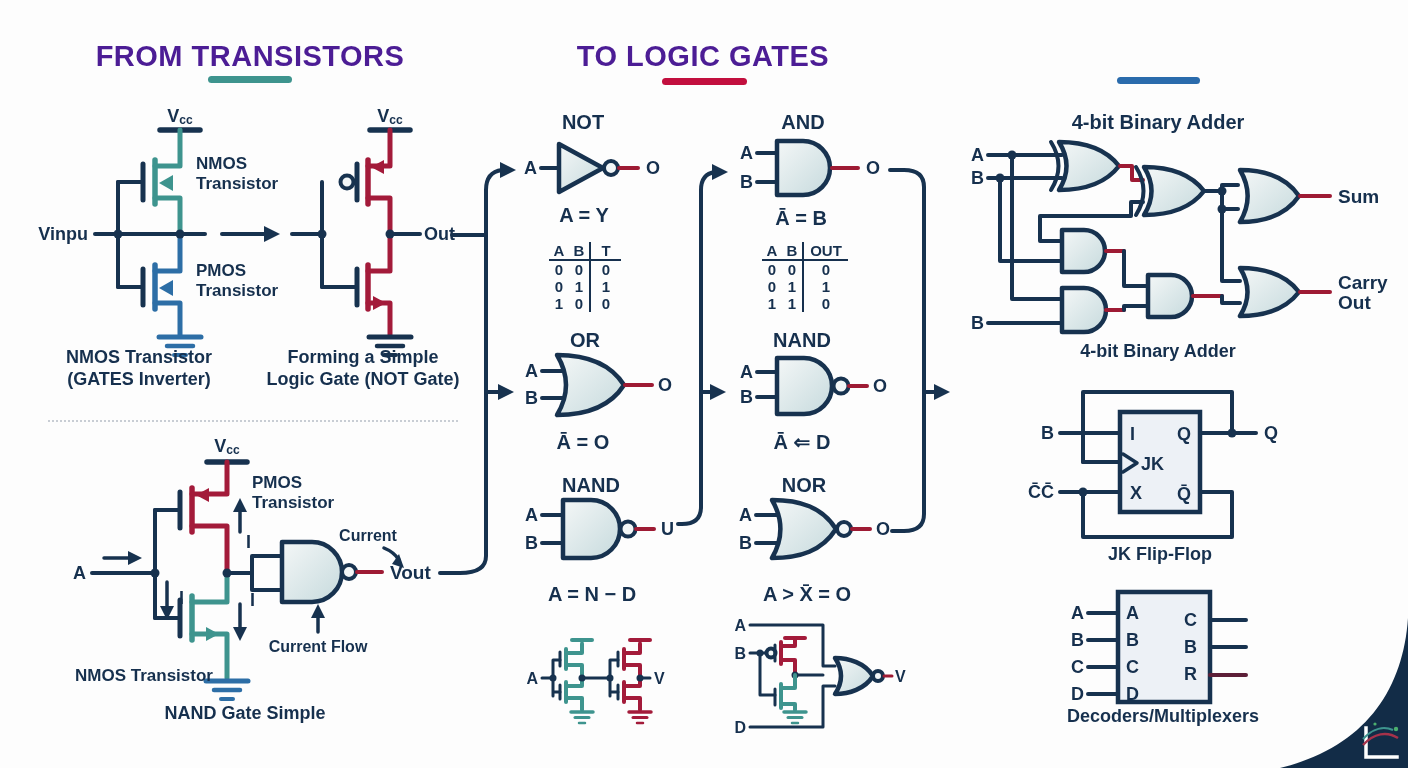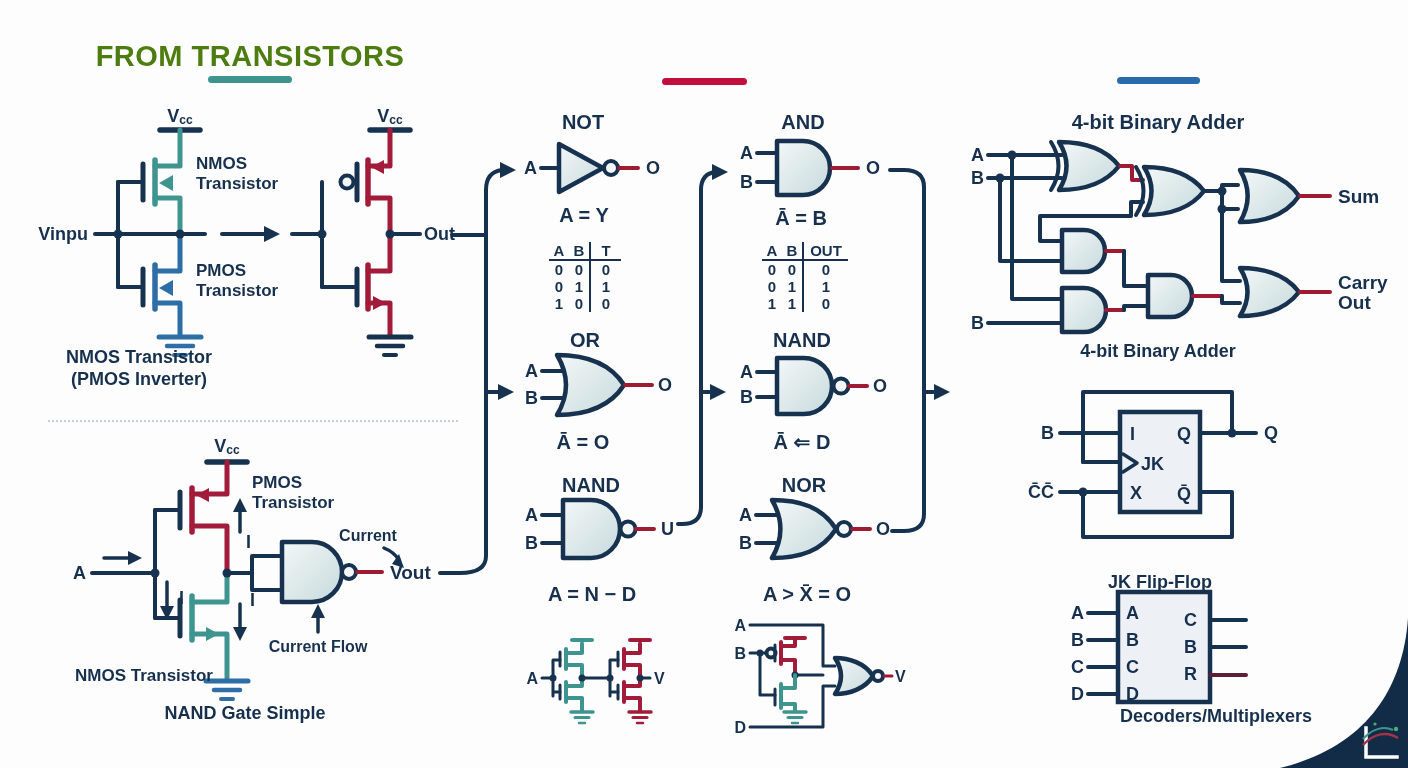--- a/index.html
+++ b/index.html
@@ -1,19 +1,19 @@
 <!DOCTYPE html>
 <html><head>
 <meta charset="utf-8">
 <style>
   html,body{margin:0;padding:0;background:#fff;}
   #stage{position:relative;width:1408px;height:768px;background:#fdfdfd;overflow:hidden;
          font-family:"Liberation Sans",sans-serif;}
   .hdr{position:absolute;transform:translateX(-50%);font:800 29px "Liberation Sans",sans-serif;
-       color:#4d7c0f;letter-spacing:.5px;white-space:nowrap;}
+       color:#4c1d95;letter-spacing:.5px;white-space:nowrap;}
   .bar{position:absolute;height:7px;border-radius:3.5px;}
   .cap{position:absolute;transform:translateX(-50%);text-align:center;
        font:700 18px "Liberation Sans",sans-serif;color:#16304e;line-height:22px;white-space:nowrap;}
   .divider{position:absolute;left:48px;top:420px;width:410px;border-top:2px dotted #c8cdd4;}
   svg{position:absolute;left:0;top:0;}
   .w{stroke:#17324f;stroke-width:4;fill:none;stroke-linecap:round;stroke-linejoin:round;}
   .w35{stroke-width:3.5;} .w5{stroke-width:5;} .w55{stroke-width:5.5;} .w3{stroke-width:3;}
   .wt{stroke:#3e948e;} .wb{stroke:#2d6ea6;} .wc{stroke:#a31b3a;} .wr{stroke:#9e1b34;} .wm{stroke:#5d1f38;}
   .gate{fill:url(#gg);stroke:#17324f;stroke-width:4.5;stroke-linejoin:round;stroke-linecap:round;}
   .box{fill:#edf1f6;stroke:#17324f;stroke-width:4.5;}
@@ -34,20 +34,21 @@
   .tt .co{text-align:center;border-left:2.5px solid #16304e;}
   .tt .co.n{width:30px;} .tt .co.a{width:44px;}
   .tt .hd{border-bottom:2.5px solid #16304e;}
 </style>
 </head>
 <body>
 
 <div id="stage">
 
   <div class="hdr" style="left:250px;top:40px">FROM TRANSISTORS</div>
+  <div class="hdr" style="left:703px;top:40px">TO LOGIC GATES</div>
   <div class="bar" style="left:208px;top:76px;width:84px;background:#3E948E"></div>
   <div class="bar" style="left:662px;top:78px;width:85px;background:#C20F3E"></div>
   <div class="bar" style="left:1117px;top:77px;width:83px;background:#2A6BAC"></div>
 
   <div class="divider"></div>
 
   <svg width="1408" height="768" viewBox="0 0 1408 768">
     <defs>
       <linearGradient id="gg" x1="0" y1="0" x2="1" y2="1">
         <stop offset="0" stop-color="#f4f7f7"></stop>
@@ -435,20 +436,24 @@
     </div>
     <div class="r">
       <span class="c">1</span>
       <span class="c">1</span>
       <span class="co a">0</span>
     </div>
   </div>
 
   <div class="cap" style="left:139px;top:346px">
     <div>NMOS Transistor</div>
-    <div>(PMOS Inverter)</div>
+    <div>(GATES Inverter)</div>
+  </div>
+  <div class="cap" style="left:363px;top:346px">
+    <div>Forming a Simple</div>
+    <div>Logic Gate (NOT Gate)</div>
   </div>
   <div class="cap" style="left:245px;top:702px">NAND Gate Simple</div>
   <div class="cap" style="left:1158px;top:340px">4-bit Binary Adder</div>
-  <div class="cap" style="left:1160px;top:571px">JK Flip-Flop</div>
-  <div class="cap" style="left:1216px;top:705px">Decoders/Multiplexers</div>
+  <div class="cap" style="left:1160px;top:543px">JK Flip-Flop</div>
+  <div class="cap" style="left:1163px;top:705px">Decoders/Multiplexers</div>
 
 </div>
 
 </body></html>

